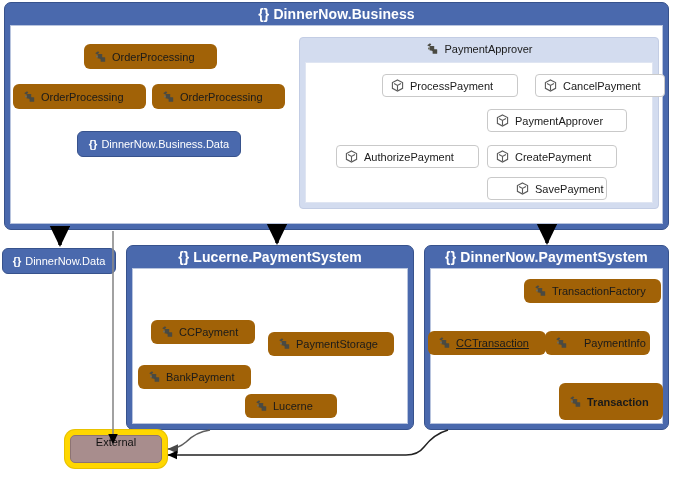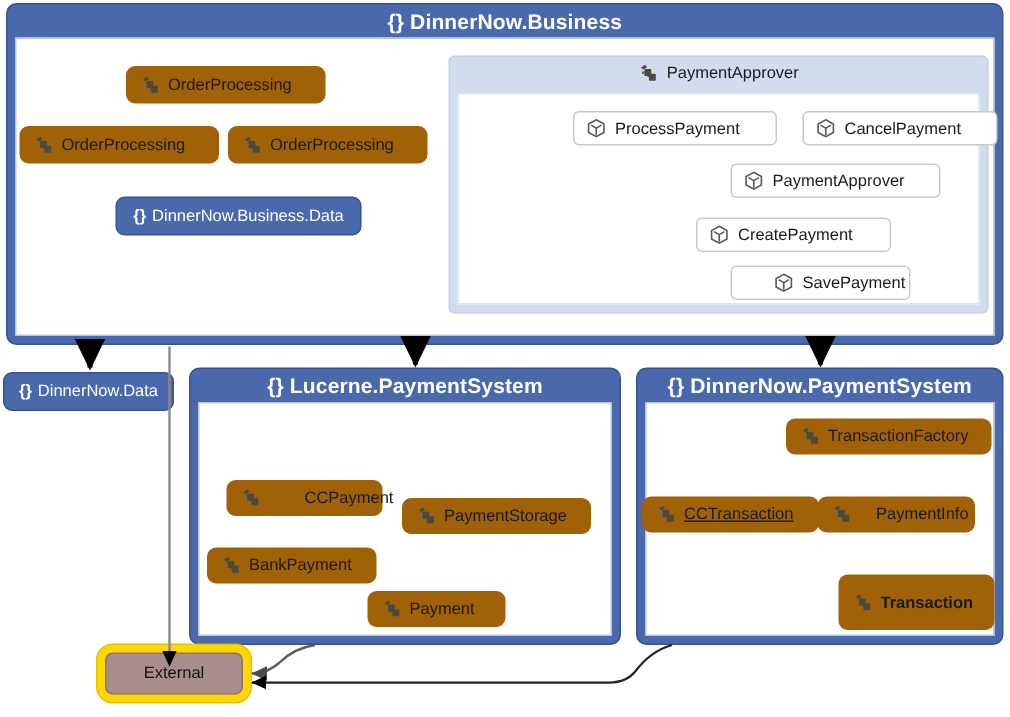--- a/index.html
+++ b/index.html
@@ -164,21 +164,20 @@
   }
   .method-node .lbl { margin-left: 6px; }
 
   
   .ext-node {
     position: absolute;
     background: #a88d8d;
     border: 1px solid #8d7373;
     border-radius: 5px;
     display: flex;
-    align-items: center;
     justify-content: center;
     font-size: 11px;
     color: #111111;
     box-sizing: border-box;
     box-shadow: 0 0 0 5px #ffd700, 0 0 0 6px #e8c200;
     z-index: 20;
     white-space: nowrap;
   }
 
   
@@ -310,44 +309,54 @@
     <span class="ico">
       <svg width="13" height="13" viewBox="0 0 13 13">
         <path d="M6.5 0.9 L11.6 3.6 L11.6 9.3 L6.5 12.1 L1.4 9.3 L1.4 3.6 Z" fill="#ffffff" stroke="#5a5a5a" stroke-width="1.1"></path>
         <path d="M3.0 4.4 L6.5 6.4 L10.0 4.4" fill="none" stroke="#5a5a5a" stroke-width="1.1"></path>
         <path d="M6.5 6.4 L6.5 11.2" fill="none" stroke="#5a5a5a" stroke-width="1.1"></path>
       </svg>
     </span>
     <span class="lbl">ProcessPayment</span>
   </div>
 
-
-  <div class="method-node" style="left:487px; top:74px; width:130px; height:23px;margin-left:48px;">
+  <div class="method-node" style="left:336px; top:145px; width:143px; height:23px;">
     <span class="ico">
       <svg width="13" height="13" viewBox="0 0 13 13">
         <path d="M6.5 0.9 L11.6 3.6 L11.6 9.3 L6.5 12.1 L1.4 9.3 L1.4 3.6 Z" fill="#ffffff" stroke="#5a5a5a" stroke-width="1.1"></path>
         <path d="M3.0 4.4 L6.5 6.4 L10.0 4.4" fill="none" stroke="#5a5a5a" stroke-width="1.1"></path>
         <path d="M6.5 6.4 L6.5 11.2" fill="none" stroke="#5a5a5a" stroke-width="1.1"></path>
       </svg>
     </span>
-    <span class="lbl">CancelPayment</span>
-  </div>
-
-  <div class="method-node" style="left:487px; top:109px; width:140px; height:23px;">
+    <span class="lbl">AuthorizePayment</span>
+  </div>
+
+  <div class="method-node" style="left:487px; top:74px; width:130px; height:23px;margin-left:48px;">
     <span class="ico">
       <svg width="13" height="13" viewBox="0 0 13 13">
         <path d="M6.5 0.9 L11.6 3.6 L11.6 9.3 L6.5 12.1 L1.4 9.3 L1.4 3.6 Z" fill="#ffffff" stroke="#5a5a5a" stroke-width="1.1"></path>
         <path d="M3.0 4.4 L6.5 6.4 L10.0 4.4" fill="none" stroke="#5a5a5a" stroke-width="1.1"></path>
         <path d="M6.5 6.4 L6.5 11.2" fill="none" stroke="#5a5a5a" stroke-width="1.1"></path>
       </svg>
     </span>
+    <span class="lbl">CancelPayment</span>
+  </div>
+
+  <div class="method-node" style="left:487px; top:109px; width:140px; height:23px;">
+    <span class="ico">
+      <svg width="13" height="13" viewBox="0 0 13 13">
+        <path d="M6.5 0.9 L11.6 3.6 L11.6 9.3 L6.5 12.1 L1.4 9.3 L1.4 3.6 Z" fill="#ffffff" stroke="#5a5a5a" stroke-width="1.1"></path>
+        <path d="M3.0 4.4 L6.5 6.4 L10.0 4.4" fill="none" stroke="#5a5a5a" stroke-width="1.1"></path>
+        <path d="M6.5 6.4 L6.5 11.2" fill="none" stroke="#5a5a5a" stroke-width="1.1"></path>
+      </svg>
+    </span>
     <span class="lbl">PaymentApprover</span>
   </div>
 
-  <div class="method-node" style="left:464px; top:145px; width:130px; height:23px;">
+  <div class="method-node" style="left:487px; top:145px; width:130px; height:23px;">
     <span class="ico">
       <svg width="13" height="13" viewBox="0 0 13 13">
         <path d="M6.5 0.9 L11.6 3.6 L11.6 9.3 L6.5 12.1 L1.4 9.3 L1.4 3.6 Z" fill="#ffffff" stroke="#5a5a5a" stroke-width="1.1"></path>
         <path d="M3.0 4.4 L6.5 6.4 L10.0 4.4" fill="none" stroke="#5a5a5a" stroke-width="1.1"></path>
         <path d="M6.5 6.4 L6.5 11.2" fill="none" stroke="#5a5a5a" stroke-width="1.1"></path>
       </svg>
     </span>
     <span class="lbl">CreatePayment</span>
   </div>
 
@@ -368,21 +377,21 @@
   </div>
 
   <div class="ns-container" style="left:126px; top:245px; width:288px; height:185px;">
     <div class="ns-title">
       <span class="brace">{}</span><span>Lucerne.PaymentSystem</span>
     </div>
     <div class="ns-body"></div>
   </div>
 
 
-  <div class="class-node" style="left:151px; top:320px; width:104px; height:24px;gap:24px;">
+  <div class="class-node" style="left:151px; top:320px; width:104px; height:24px;">
     <span class="ico">
       <svg width="14" height="14" viewBox="0 0 14 14">
         <path d="M2.2 3.2 L5.0 1.2 L6.3 2.6 L4.3 4.4 Z" fill="#4a4a42"></path>
         <rect x="4.6" y="4.0" width="4.6" height="4.6" rx="0.6" fill="#4a4a42"></rect>
         <rect x="7.6" y="7.2" width="4.6" height="4.6" rx="0.6" fill="#4a4a42"></rect>
         <path d="M6.6 8.6 L8.6 8.6 L8.6 7.4" stroke="#4a4a42" stroke-width="1" fill="none"></path>
         <rect x="3.0" y="5.6" width="1.8" height="1.8" fill="#6b6b60"></rect>
       </svg>
     </span>
     <span class="lbl">CCPayment</span>
@@ -417,21 +426,21 @@
   <div class="class-node" style="left:245px; top:394px; width:92px; height:24px;">
     <span class="ico">
       <svg width="14" height="14" viewBox="0 0 14 14">
         <path d="M2.2 3.2 L5.0 1.2 L6.3 2.6 L4.3 4.4 Z" fill="#4a4a42"></path>
         <rect x="4.6" y="4.0" width="4.6" height="4.6" rx="0.6" fill="#4a4a42"></rect>
         <rect x="7.6" y="7.2" width="4.6" height="4.6" rx="0.6" fill="#4a4a42"></rect>
         <path d="M6.6 8.6 L8.6 8.6 L8.6 7.4" stroke="#4a4a42" stroke-width="1" fill="none"></path>
         <rect x="3.0" y="5.6" width="1.8" height="1.8" fill="#6b6b60"></rect>
       </svg>
     </span>
-    <span class="lbl">Payment</span>
+    <span class="lbl">Lucerne</span>
   </div>
 
   <div class="ns-container" style="left:424px; top:245px; width:245px; height:185px;">
     <div class="ns-title">
       <span class="brace">{}</span><span>DinnerNow.PaymentSystem</span>
     </div>
     <div class="ns-body"></div>
   </div>
 
   <div class="class-node" style="left:524px; top:279px; width:137px; height:24px;">

